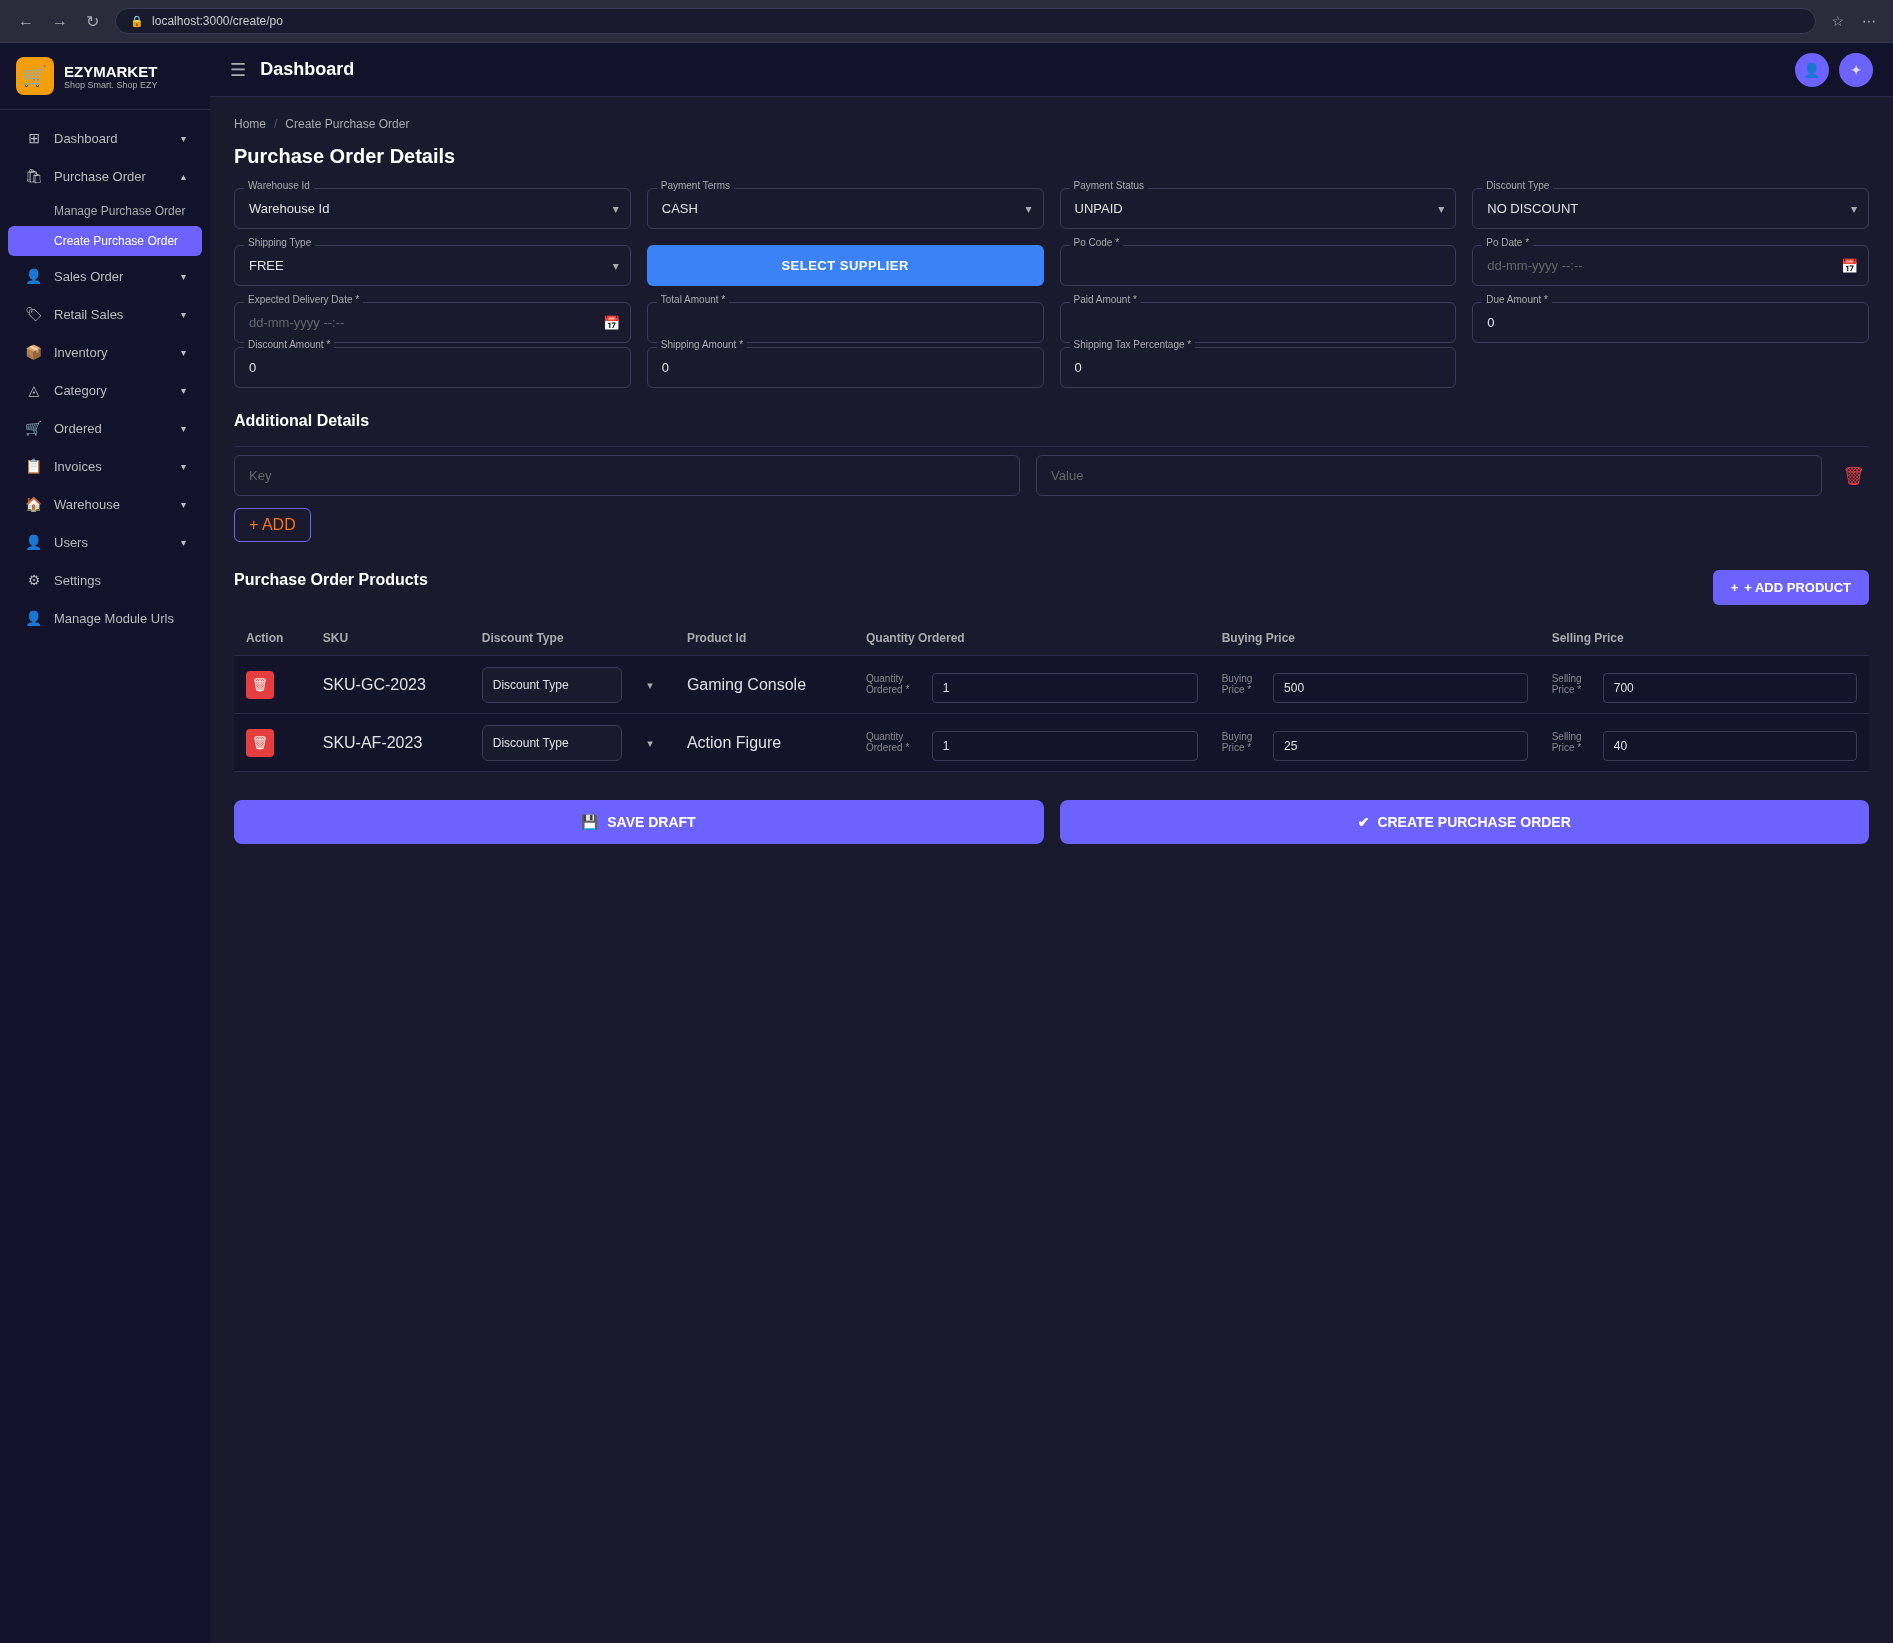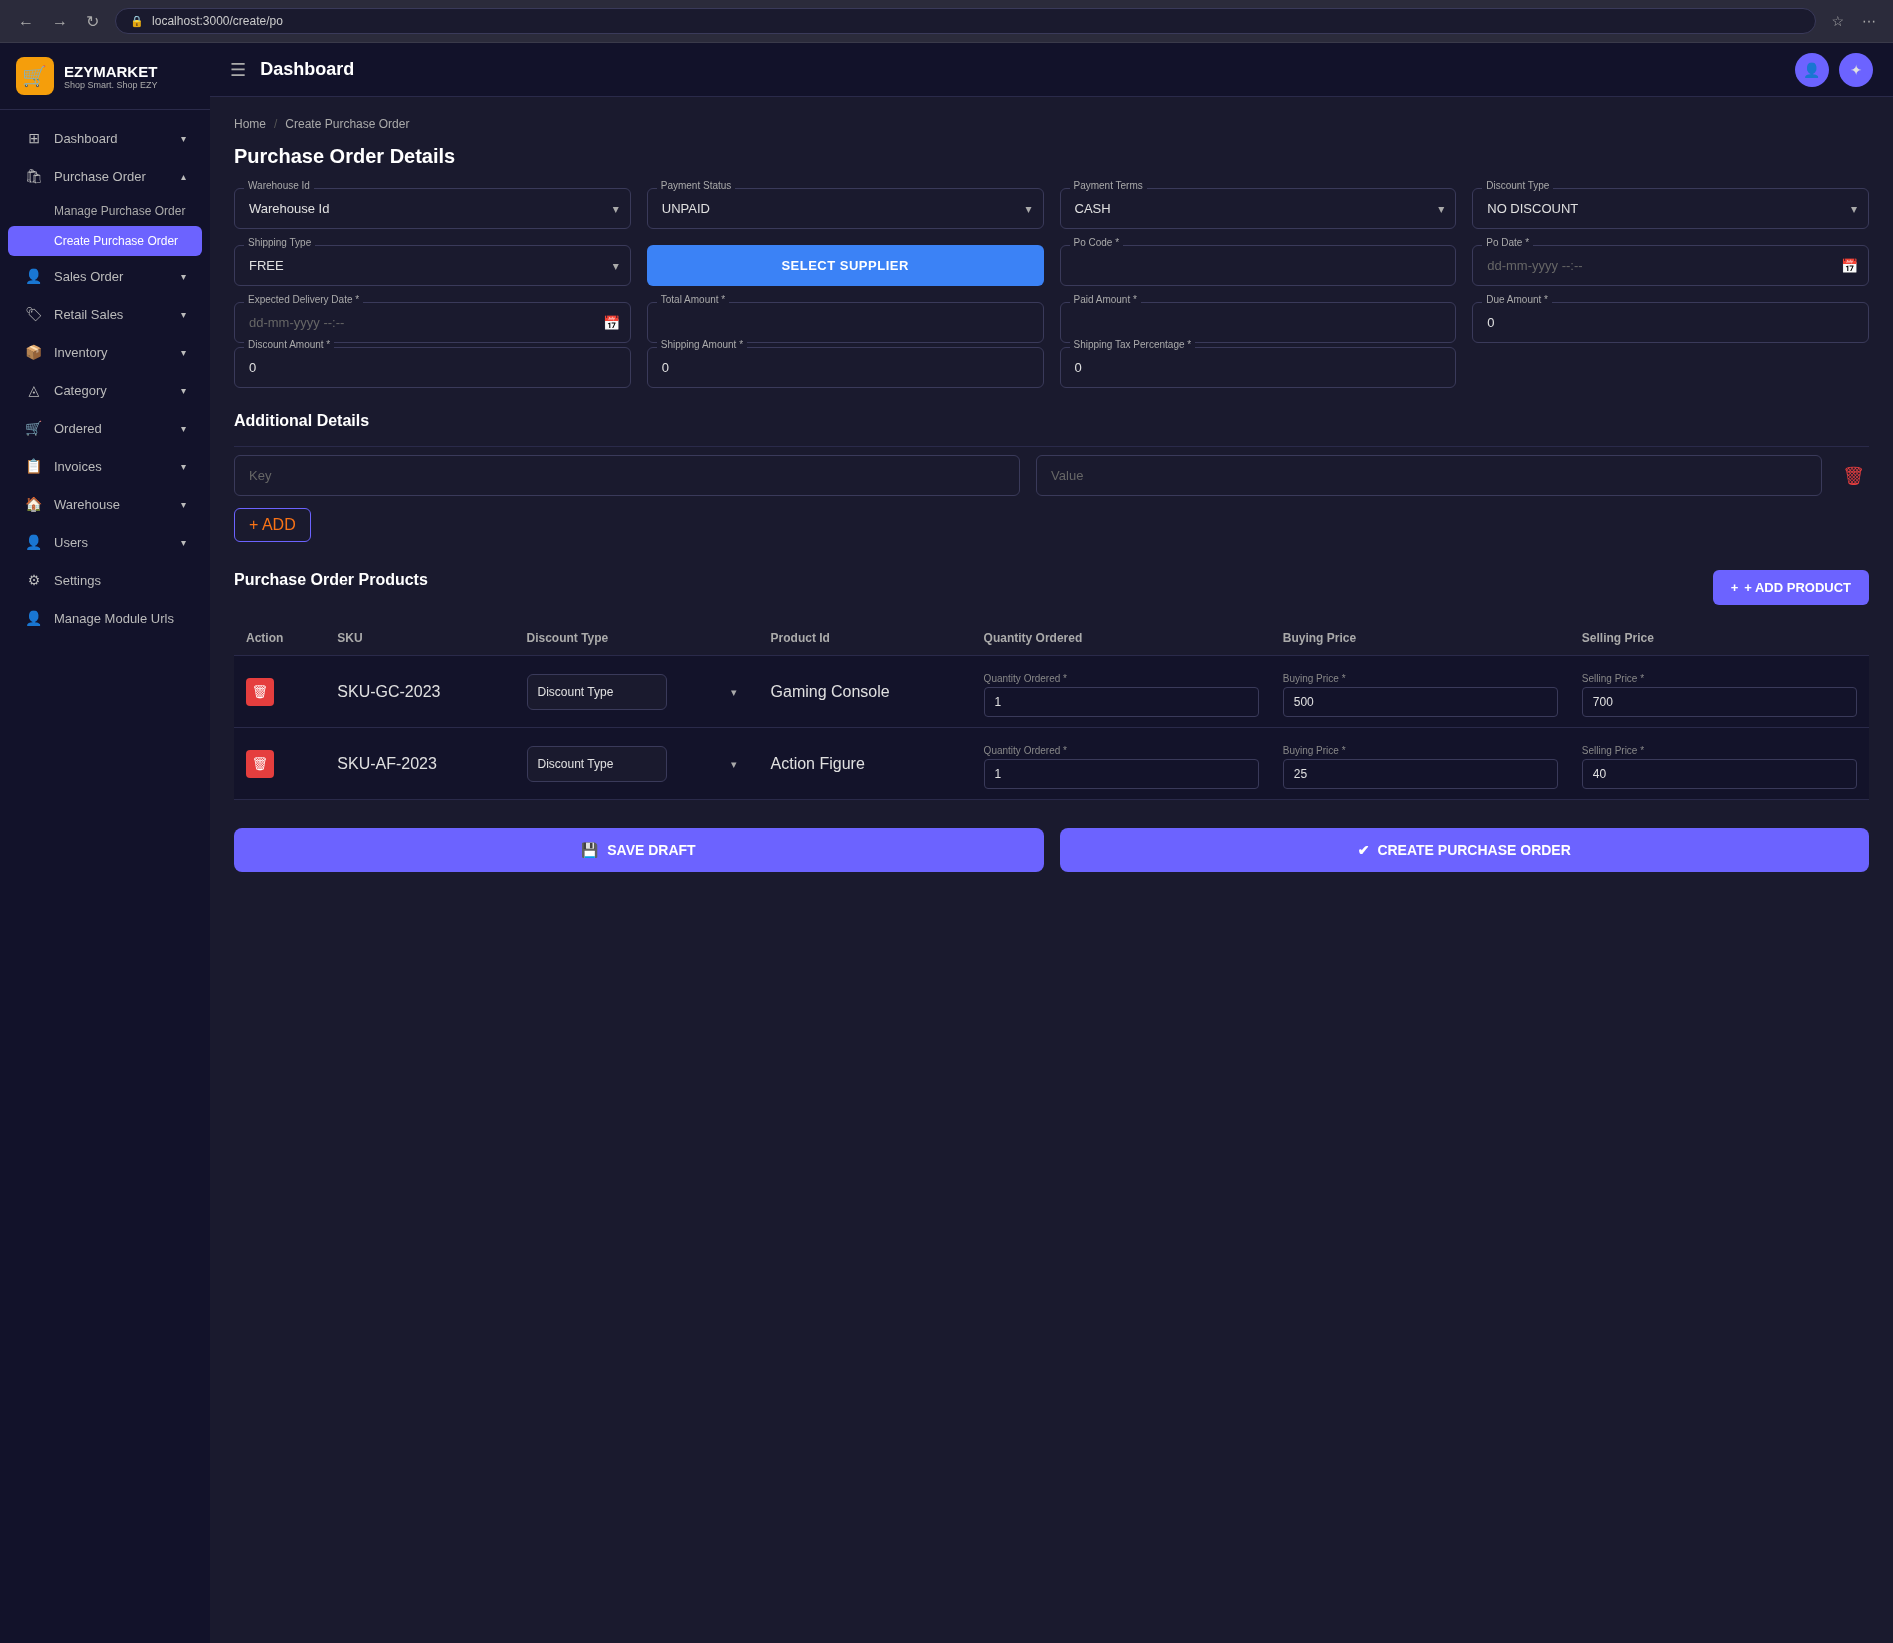--- a/index.html
+++ b/index.html
@@ -72,21 +72,21 @@
     
     .products-table { width: 100%; border-collapse: collapse; }
     .products-table th { text-align: left; padding: 10px 12px; font-size: 12px; color: #aaa; font-weight: 600; border-bottom: 1px solid #2a2a4a; }
     .products-table td { padding: 10px 12px; vertical-align: middle; }
     .products-table tr.product-row { background: #13132a; border-radius: 8px; }
 
     
     .product-row { background: #151530; }
     .product-row td { border-bottom: 1px solid #2a2a4a; }
 
-    .product-sub-field { display: flex; flex-direction: column; margin-top: 7px; }
+    .product-sub-field { display: flex; flex-direction: row; margin-top: 7px; }
     .product-sub-field label { font-size: 10px; color: #888; margin-bottom: 3px; }
     .product-sub-field input { background: transparent; border: 1px solid #3a3a5a; border-radius: 4px; color: #e0e0e0; padding: 7px 10px; font-size: 12px; width: 100%; outline: none; }
 
     .discount-select-wrap { position: relative; }
     .discount-select-wrap::after { content: '▾'; position: absolute; right: 10px; top: 50%; transform: translateY(-50%); color: #aaa; pointer-events: none; font-size: 11px; }
     .discount-select-wrap select { width: 140px; background: #1a1a2e; border: 1px solid #3a3a5a; border-radius: 6px; color: #e0e0e0; padding: 10px 28px 10px 10px; font-size: 12px; outline: none; appearance: none; cursor: pointer; }
 
     .delete-row-btn { background: none; border: none; cursor: pointer; display: flex; align-items: center; justify-content: center; }
     .delete-icon { width: 28px; height: 28px; background: #e53e3e; border-radius: 4px; display: flex; align-items: center; justify-content: center; color: #fff; font-size: 13px; }
 
@@ -255,36 +255,36 @@
         <div class="form-row" style="margin-bottom:16px;">
           <div class="form-field">
             <label>Warehouse Id</label>
             <div class="select-wrap">
               <select>
                 <option value="">Warehouse Id</option>
               </select>
             </div>
           </div>
           <div class="form-field">
+            <label>Payment Terms</label>
+            <div class="select-wrap">
+              <select>
+                <option value="CASH" selected="">CASH</option>
+                <option value="CREDIT">CREDIT</option>
+                <option value="NET30">NET30</option>
+              </select>
+            </div>
+          </div>
+          <div class="form-field">
             <label>Payment Status</label>
             <div class="select-wrap">
               <select>
                 <option value="UNPAID" selected="">UNPAID</option>
                 <option value="PAID">PAID</option>
                 <option value="PARTIAL">PARTIAL</option>
-              </select>
-            </div>
-          </div>
-          <div class="form-field">
-            <label>Payment Terms</label>
-            <div class="select-wrap">
-              <select>
-                <option value="CASH" selected="">CASH</option>
-                <option value="CREDIT">CREDIT</option>
-                <option value="NET30">NET30</option>
               </select>
             </div>
           </div>
           <div class="form-field">
             <label>Discount Type</label>
             <div class="select-wrap">
               <select>
                 <option value="NO DISCOUNT" selected="">NO DISCOUNT</option>
                 <option value="PERCENTAGE">PERCENTAGE</option>
                 <option value="FIXED">FIXED</option>

